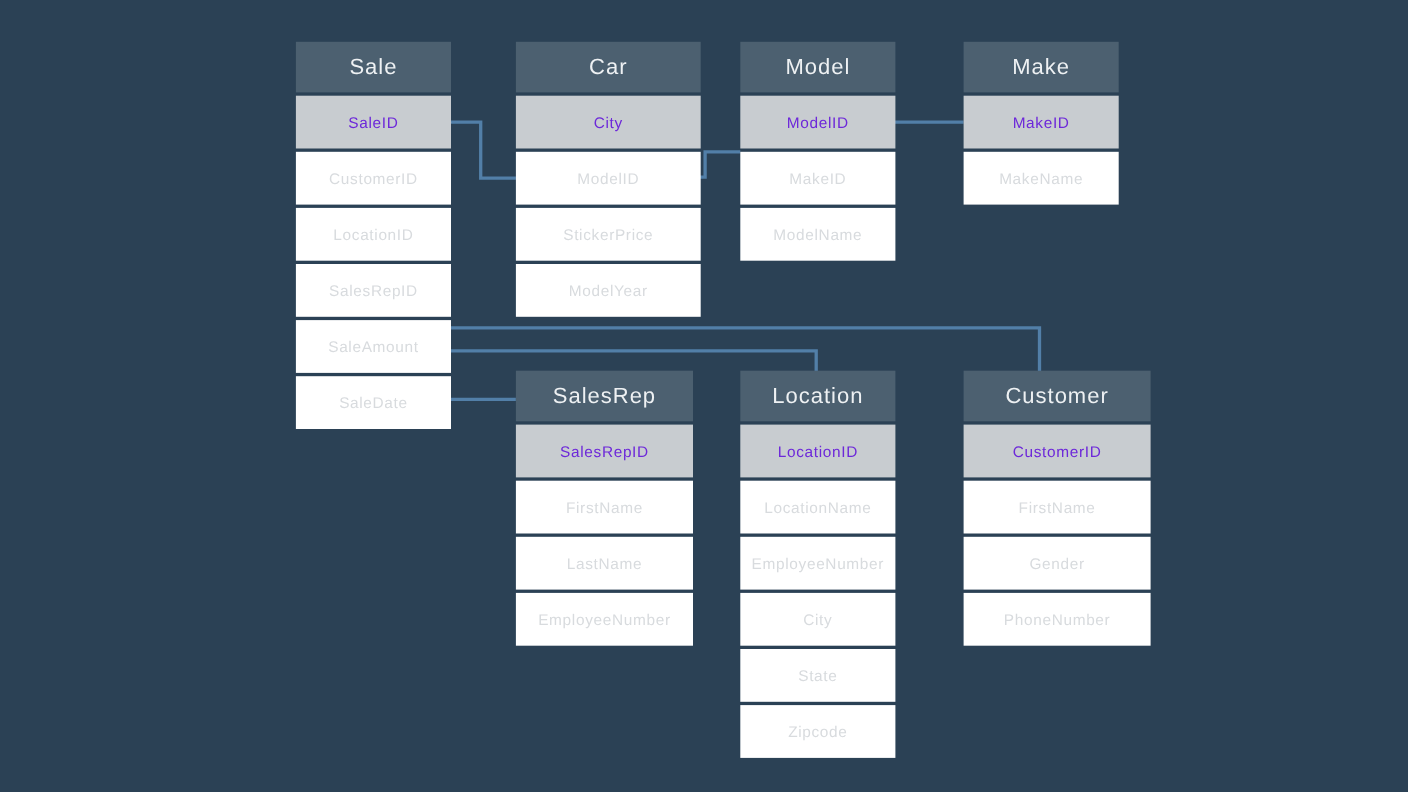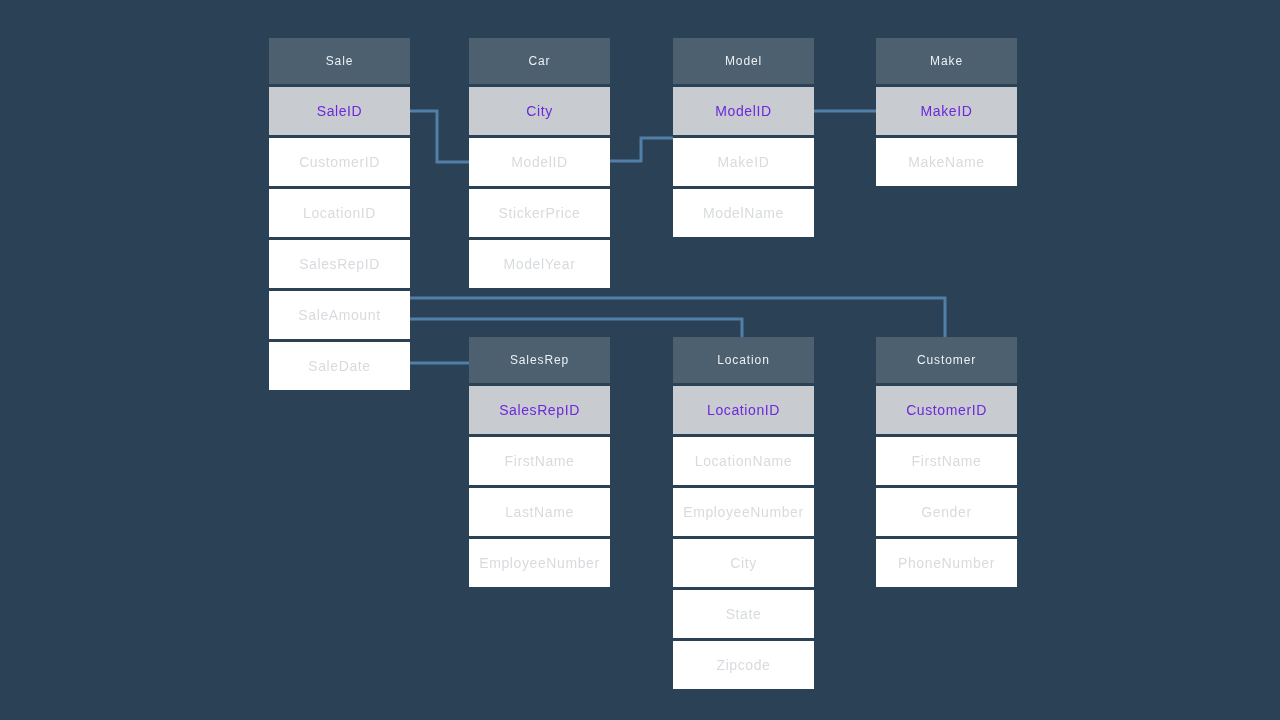--- a/index.html
+++ b/index.html
@@ -27,21 +27,21 @@
     position: absolute;
   }
   .tbl-header {
     height: 46px;
     margin-bottom: 3px;
     background: #4c6070;
     color: #eef1f3;
     display: flex;
     align-items: center;
     justify-content: center;
-    font-size: 12px;
+    font-size: 20px;
     letter-spacing: 0.9px;
   }
   .tbl-row {
     height: 48px;
     margin-bottom: 3px;
     background: #ffffff;
     color: #d8dbde;
     display: flex;
     align-items: center;
     justify-content: center;
@@ -81,55 +81,55 @@
   <div id="tables-layer">
       <div class="er-table" style="left: 269px; top: 38px; width: 141px;">
         <div class="tbl-header">Sale</div>
         <div class="tbl-row key">SaleID</div>
         <div class="tbl-row">CustomerID</div>
         <div class="tbl-row">LocationID</div>
         <div class="tbl-row">SalesRepID</div>
         <div class="tbl-row">SaleAmount</div>
         <div class="tbl-row">SaleDate</div>
       </div>
-      <div class="er-table" style="left: 469px; top: 38px; width: 141px;">
+      <div class="er-table" style="left: 469px; top: 38px; width: 168px;">
         <div class="tbl-header">Car</div>
         <div class="tbl-row key">City</div>
         <div class="tbl-row">ModelID</div>
         <div class="tbl-row">StickerPrice</div>
         <div class="tbl-row">ModelYear</div>
       </div>
       <div class="er-table" style="left: 673px; top: 38px; width: 141px;">
         <div class="tbl-header">Model</div>
         <div class="tbl-row key">ModelID</div>
         <div class="tbl-row">MakeID</div>
         <div class="tbl-row">ModelName</div>
       </div>
       <div class="er-table" style="left: 876px; top: 38px; width: 141px;">
         <div class="tbl-header">Make</div>
         <div class="tbl-row key">MakeID</div>
         <div class="tbl-row">MakeName</div>
       </div>
-      <div class="er-table" style="left: 469px; top: 337px; width: 141px;">
+      <div class="er-table" style="left: 469px; top: 337px; width: 161px;">
         <div class="tbl-header">SalesRep</div>
         <div class="tbl-row key">SalesRepID</div>
         <div class="tbl-row">FirstName</div>
         <div class="tbl-row">LastName</div>
         <div class="tbl-row">EmployeeNumber</div>
       </div>
       <div class="er-table" style="left: 673px; top: 337px; width: 141px;">
         <div class="tbl-header">Location</div>
         <div class="tbl-row key">LocationID</div>
         <div class="tbl-row">LocationName</div>
         <div class="tbl-row">EmployeeNumber</div>
         <div class="tbl-row">City</div>
         <div class="tbl-row">State</div>
         <div class="tbl-row">Zipcode</div>
       </div>
-      <div class="er-table" style="left: 876px; top: 337px; width: 141px;">
+      <div class="er-table" style="left: 876px; top: 337px; width: 170px;">
         <div class="tbl-header">Customer</div>
         <div class="tbl-row key">CustomerID</div>
         <div class="tbl-row">FirstName</div>
         <div class="tbl-row">Gender</div>
         <div class="tbl-row">PhoneNumber</div>
       </div>
     </div>
 </div>
 
 </body></html>

